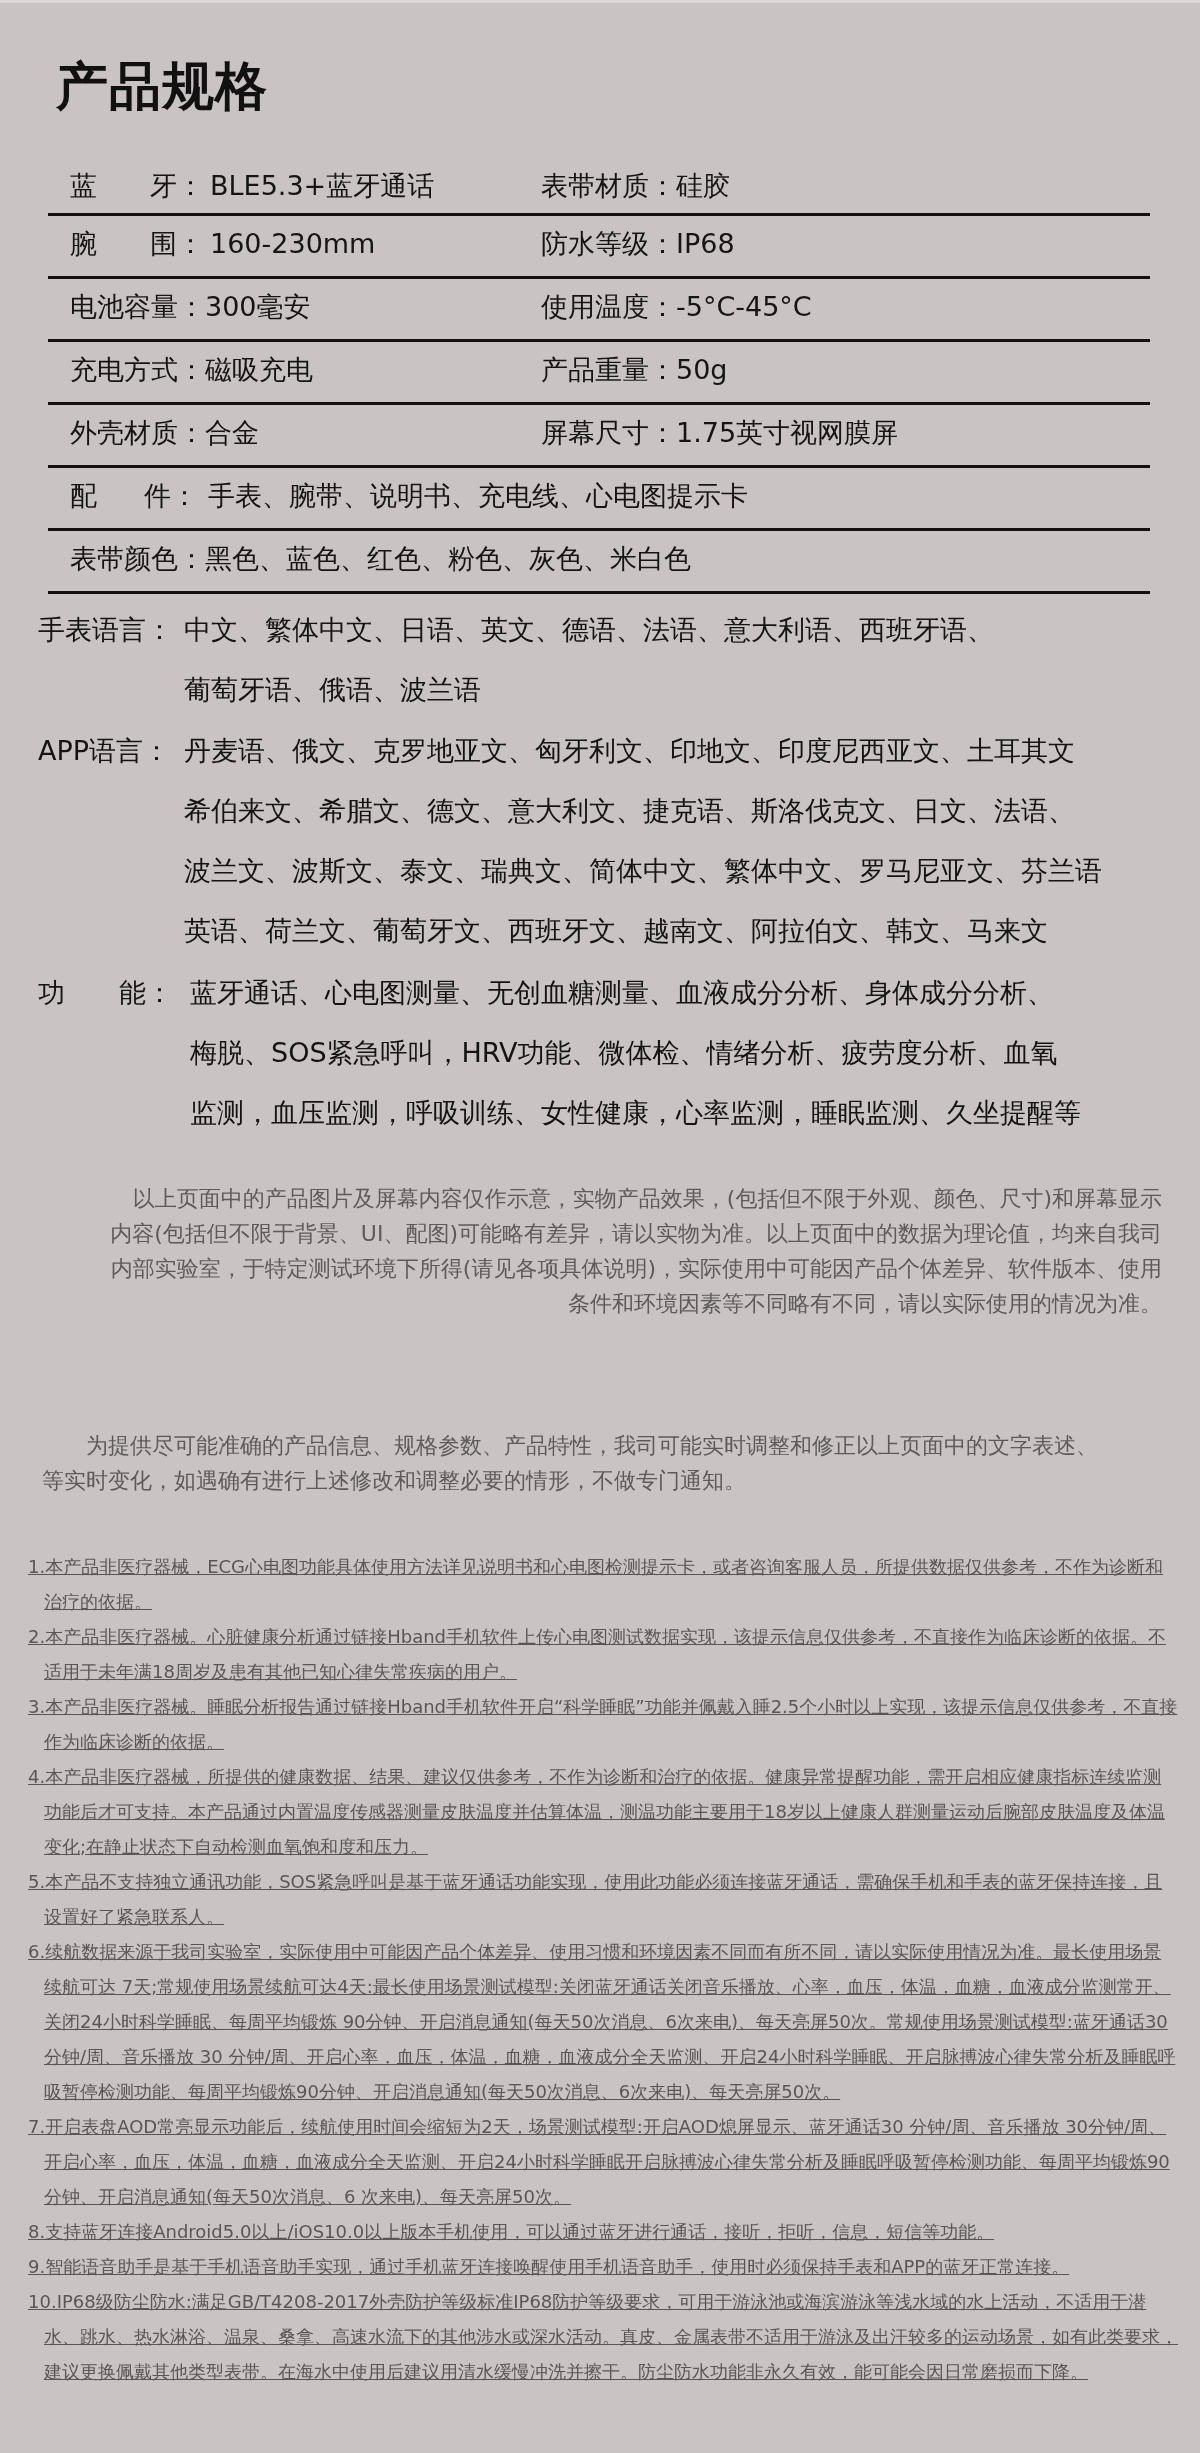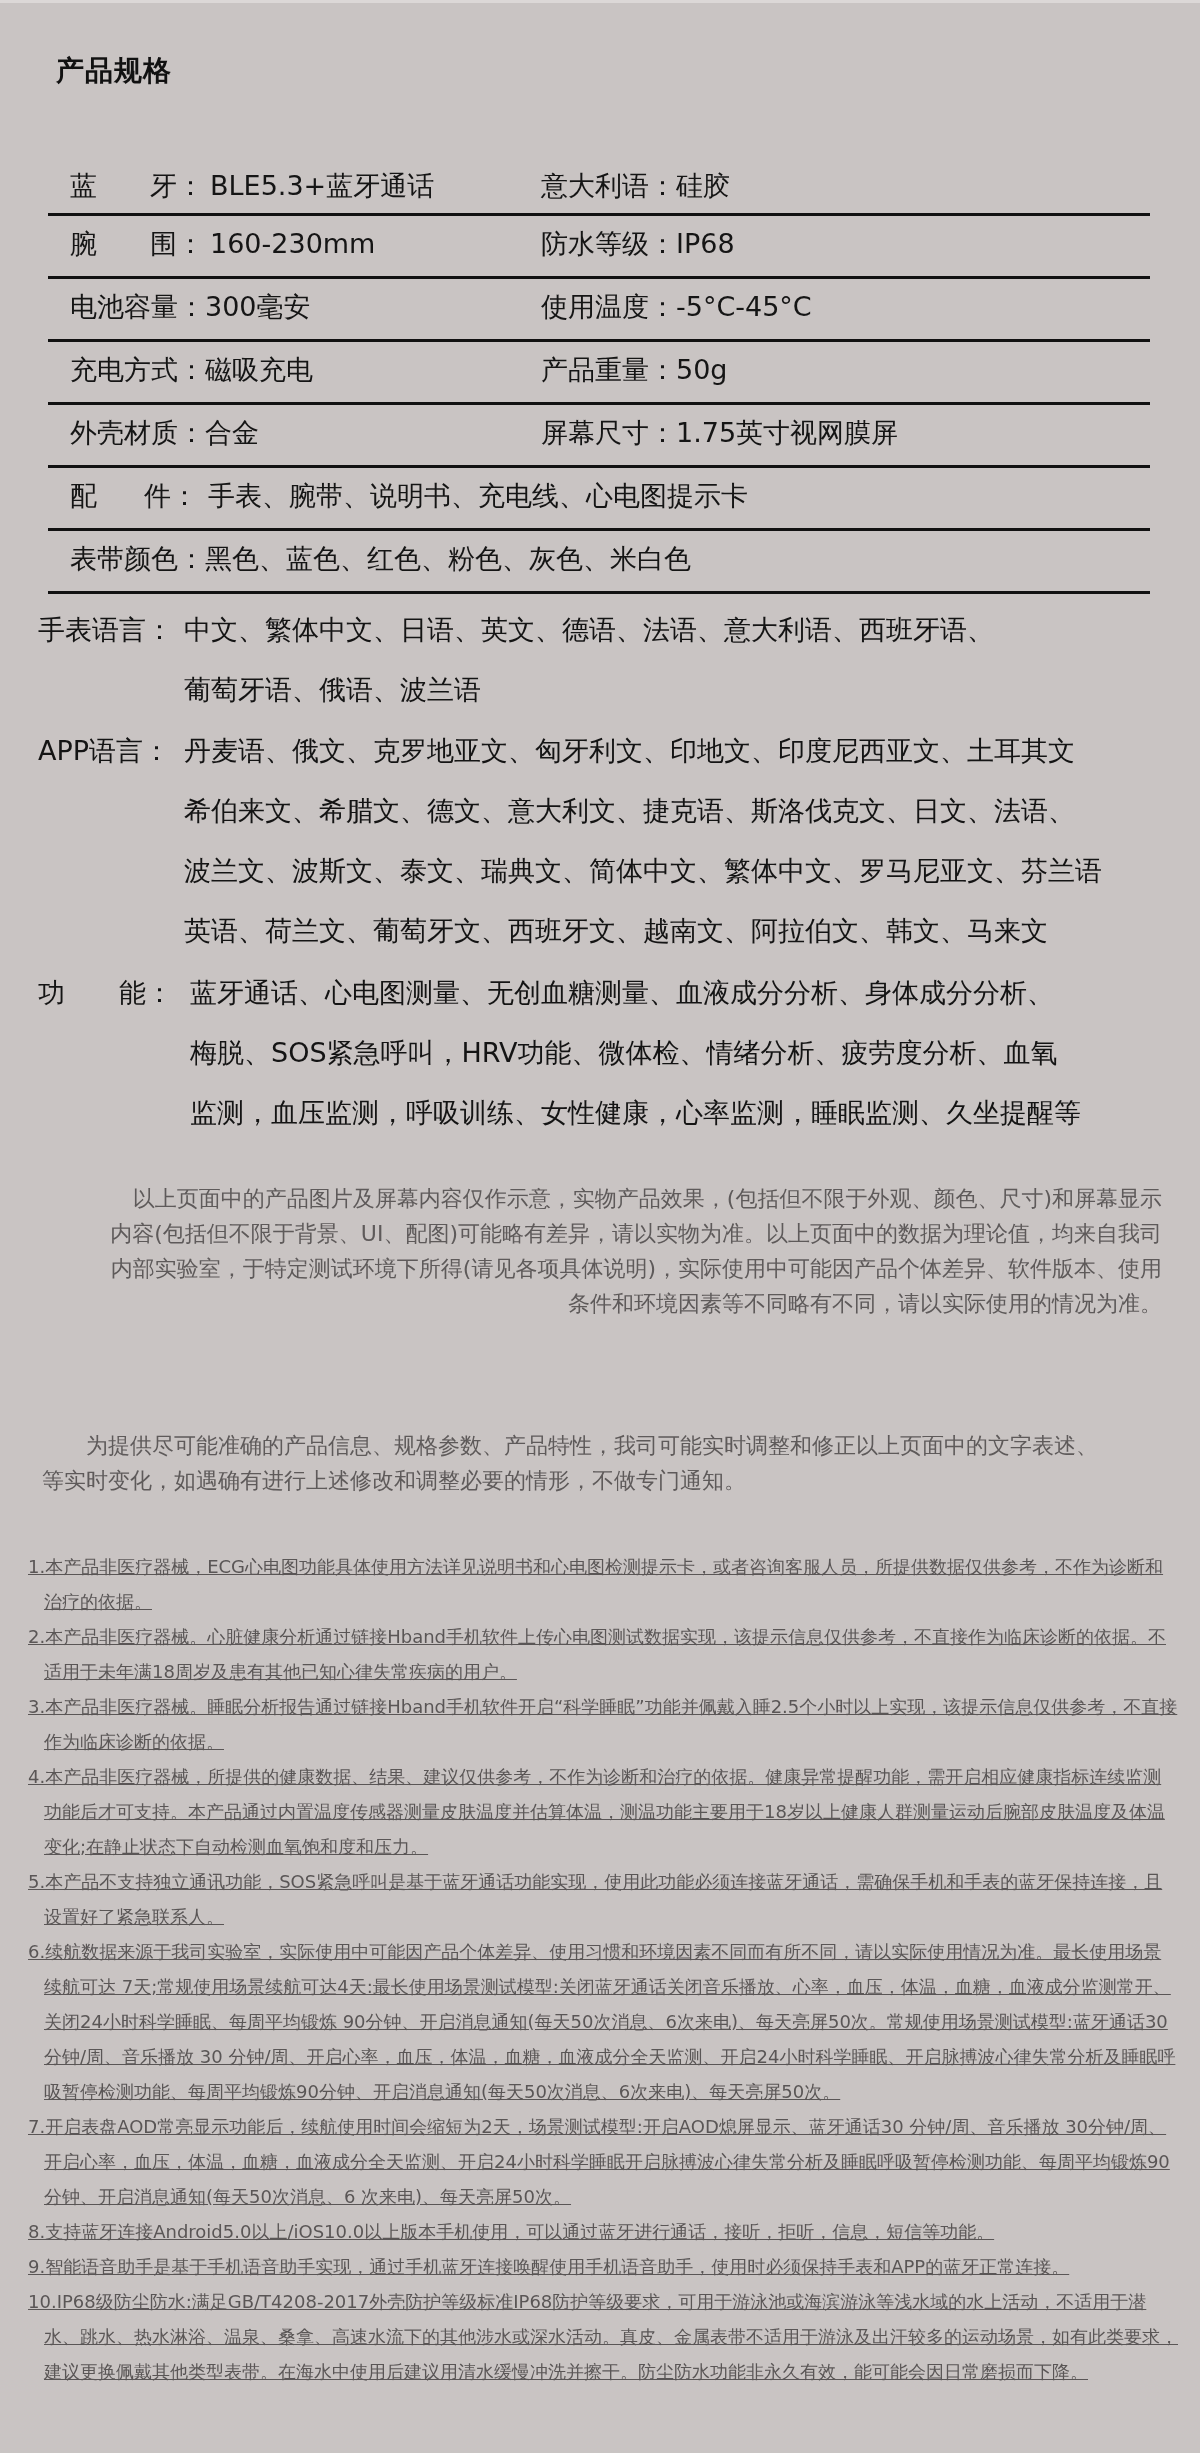--- a/index.html
+++ b/index.html
@@ -8,21 +8,21 @@
     height: 2453px;
     background: #c9c4c3;
     font-family: "DejaVu Sans", "Liberation Sans", sans-serif;
     color: #141414;
     position: relative;
     overflow: hidden;
   }
   .top-edge { position: absolute; left: 0; top: 0; width: 1200px; height: 3px; background: #dcd8d7; }
   .title {
     position: absolute; left: 56px; top: 52px;
-    font-size: 28px; font-weight: bold; letter-spacing: 1px; color: #111;
+    font-size: 52px; font-weight: bold; letter-spacing: 1px; color: #111;
   }
   .spec-table { position: absolute; left: 48px; top: 160px; width: 1102px; }
   .spec-row {
     height: 60px; border-bottom: 3px solid #111; position: relative;
     font-size: 27px; color: #151515;
   }
   .spec-row.first { height: 53px; }
   .spec-cell { position: absolute; top: 10px; white-space: nowrap; }
   .spec-cell.left { left: 22px; }
   .spec-cell.right { left: 493px; }
@@ -46,21 +46,21 @@
 <div class="top-edge"></div>
 
 <div class="title">产品规格</div>
 
 <div class="spec-table">
   <div class="spec-row first">
     <div class="spec-cell left">
       <span class="spaced-label"><span class="a">蓝</span><span>牙：</span></span><span>BLE5.3+蓝牙通话</span>
     </div>
     <div class="spec-cell right">
-      <span>意大利语：</span><span>硅胶</span>
+      <span>表带材质：</span><span>硅胶</span>
     </div>
   </div>
   <div class="spec-row">
     <div class="spec-cell left">
       <span class="spaced-label"><span class="a">腕</span><span>围：</span></span><span>160-230mm</span>
     </div>
     <div class="spec-cell right">
       <span>防水等级：</span><span>IP68</span>
     </div>
   </div>

